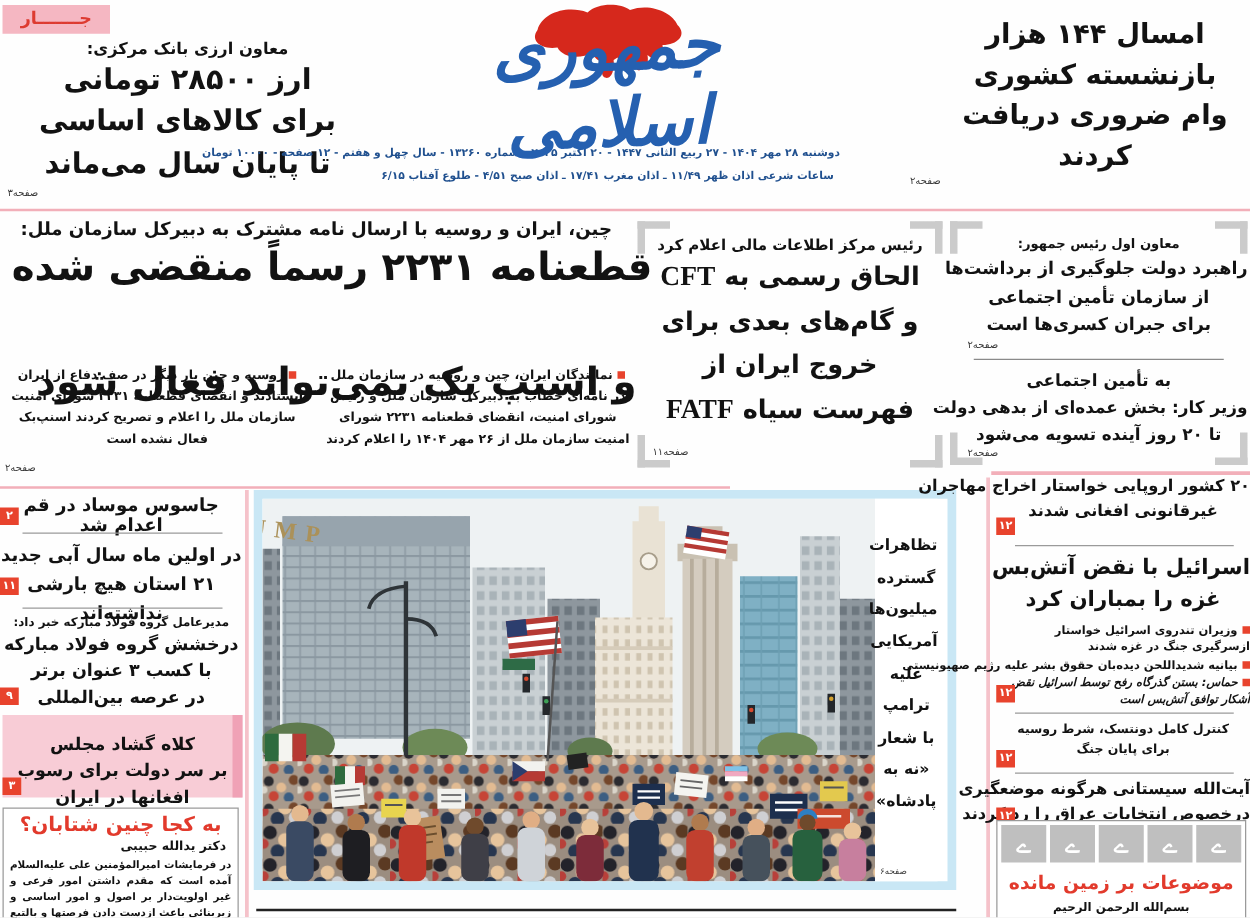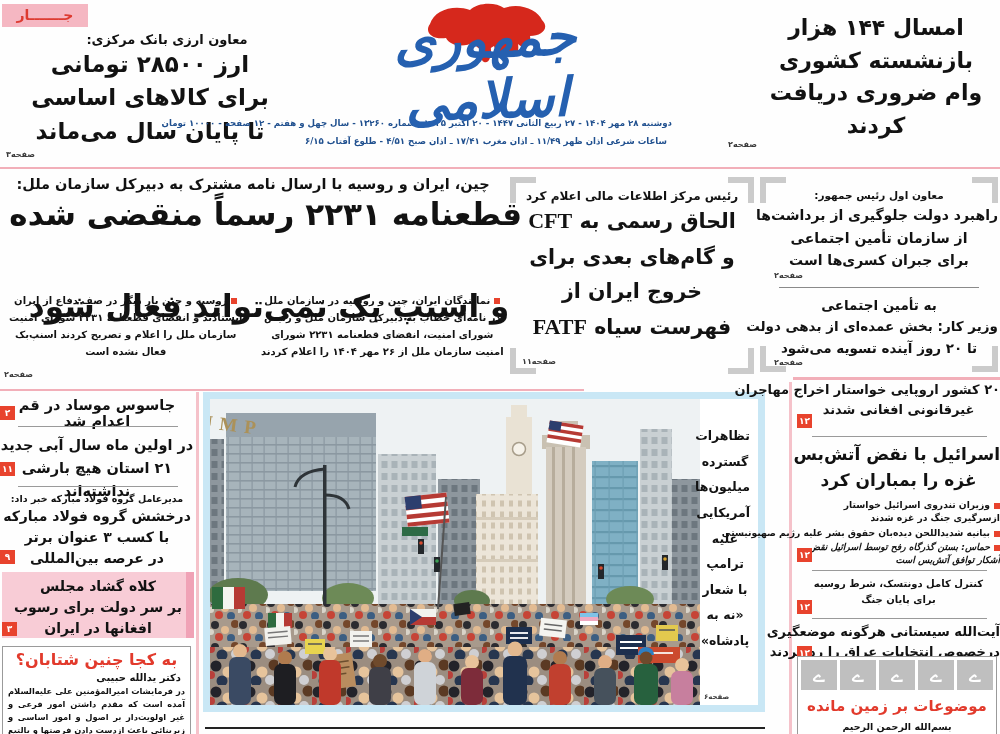--- a/index.html
+++ b/index.html
@@ -1,39 +1,39 @@
 <!DOCTYPE html>
 <html lang="fa" dir="rtl"><head>
 <meta charset="utf-8">
 <style>
   html,body{margin:0;padding:0;background:#e9e9e9;}
   #page{position:relative;width:1000px;height:734px;background:#fefefe;overflow:hidden;
         font-family:"DejaVu Sans",sans-serif;color:#121212;direction:rtl;margin:0 auto;}
   .abs{position:absolute;}
   .ctr{text-align:center;}
-  .pageref{font-size:8px;color:#3a3a3a;font-weight:700;}
+  .pageref{font-size:8px;color:#3a3a3a;font-weight:400;}
   .kick{font-weight:700;}
   .prule{position:absolute;background:#f2afb9;}
   .vline{position:absolute;background:#f5c2ca;}
   .hr{position:absolute;height:1px;background:#9a9a9a;}
   .badge{position:absolute;min-width:15px;height:14px;padding:0 1px;background:#e8432d;color:#fff;
          font-size:9px;font-weight:700;text-align:center;line-height:14px;box-sizing:border-box;}
   .rsq{display:inline-block;width:6px;height:6px;background:#e8432d;margin-left:4px;vertical-align:middle;}
   .cbox{position:absolute;box-sizing:border-box;
     background-image:linear-gradient(#cbcbcb,#cbcbcb),linear-gradient(#cbcbcb,#cbcbcb),
                      linear-gradient(#cbcbcb,#cbcbcb),linear-gradient(#cbcbcb,#cbcbcb),
                      linear-gradient(#cbcbcb,#cbcbcb),linear-gradient(#cbcbcb,#cbcbcb),
                      linear-gradient(#cbcbcb,#cbcbcb),linear-gradient(#cbcbcb,#cbcbcb);
     background-position:0 0,0 0,100% 0,100% 0,0 100%,0 100%,100% 100%,100% 100%;
     background-size:26px 6px,6px 26px,26px 6px,6px 26px,26px 6px,6px 26px,26px 6px,6px 26px;
     background-repeat:no-repeat;}
   .latin{font-family:"Liberation Serif",serif;}
   #jaar{left:2px;top:4px;width:86px;height:23px;background:#f5b7c2;color:#dd3b31;
         font-size:14px;font-weight:700;line-height:23px;text-align:center;}
-  .tl-kick{left:0;top:32px;width:300px;font-size:13px;padding-left:17px;}
+  .tl-kick{left:0;top:32px;width:300px;font-size:13px;}
   .tl-head{left:0;top:48px;width:300px;font-size:23px;font-weight:800;line-height:1.45;white-space:nowrap;}
   .masthead-name{left:305px;top:8px;width:362px;font-size:53px;font-style:italic;font-weight:700;
         color:#2560b0;transform:rotate(-2deg);z-index:2;letter-spacing:-2px;}
   .dateline{left:300px;width:372px;font-size:8.6px;font-weight:700;color:#20508f;white-space:nowrap;}
   .tr-head{left:752px;top:12px;width:248px;font-size:22px;font-weight:800;line-height:1.48;white-space:nowrap;}
   .lead-kick{left:0;top:176px;width:506px;font-size:14.5px;font-weight:800;}
   .lead-h{left:16px;width:506px;font-size:31px;font-weight:900;white-space:nowrap;letter-spacing:-0.5px;}
   .lead-bullets{left:4px;top:292px;width:500px;display:flex;gap:13px;}
   .blt{flex:1;font-size:10px;font-weight:700;line-height:1.7;text-align:center;}
   .cft-kick{font-size:12px;font-weight:700;margin-top:12px;}
@@ -151,21 +151,21 @@
   <div class="abs ctr kick" style="left:0;top:493px;width:194px;font-size:9.5px;">مدیرعامل گروه فولاد مبارکه خبر داد:</div>
   <div class="abs lr-item" style="left:0;top:506px;width:194px;font-size:14px;line-height:1.5;">
     <div>درخشش گروه فولاد مبارکه</div>
     <div>با کسب ۳ عنوان برتر</div>
     <div>در عرصه بین‌المللی</div>
   </div>
   <span class="badge" style="left:0;top:550px;">۹</span>
 
   <div class="abs pinkblk">
     <div class="pinkbar"></div>
-    <div class="lr-item" style="font-size:14px;line-height:1.5;padding-top:4px;">
+    <div class="lr-item" style="font-size:14px;line-height:1.5;padding-top:14px;">
       <div>کلاه گشاد مجلس</div>
       <div>بر سر دولت برای رسوب</div>
       <div>افغانها در ایران</div>
     </div>
   </div>
   <span class="badge" style="left:2px;top:622px;">۳</span>
 
   <div class="abs essay">
     <div class="essay-title">به کجا چنین شتابان؟</div>
     <div class="essay-author">دکتر یدالله حبیبی</div>

